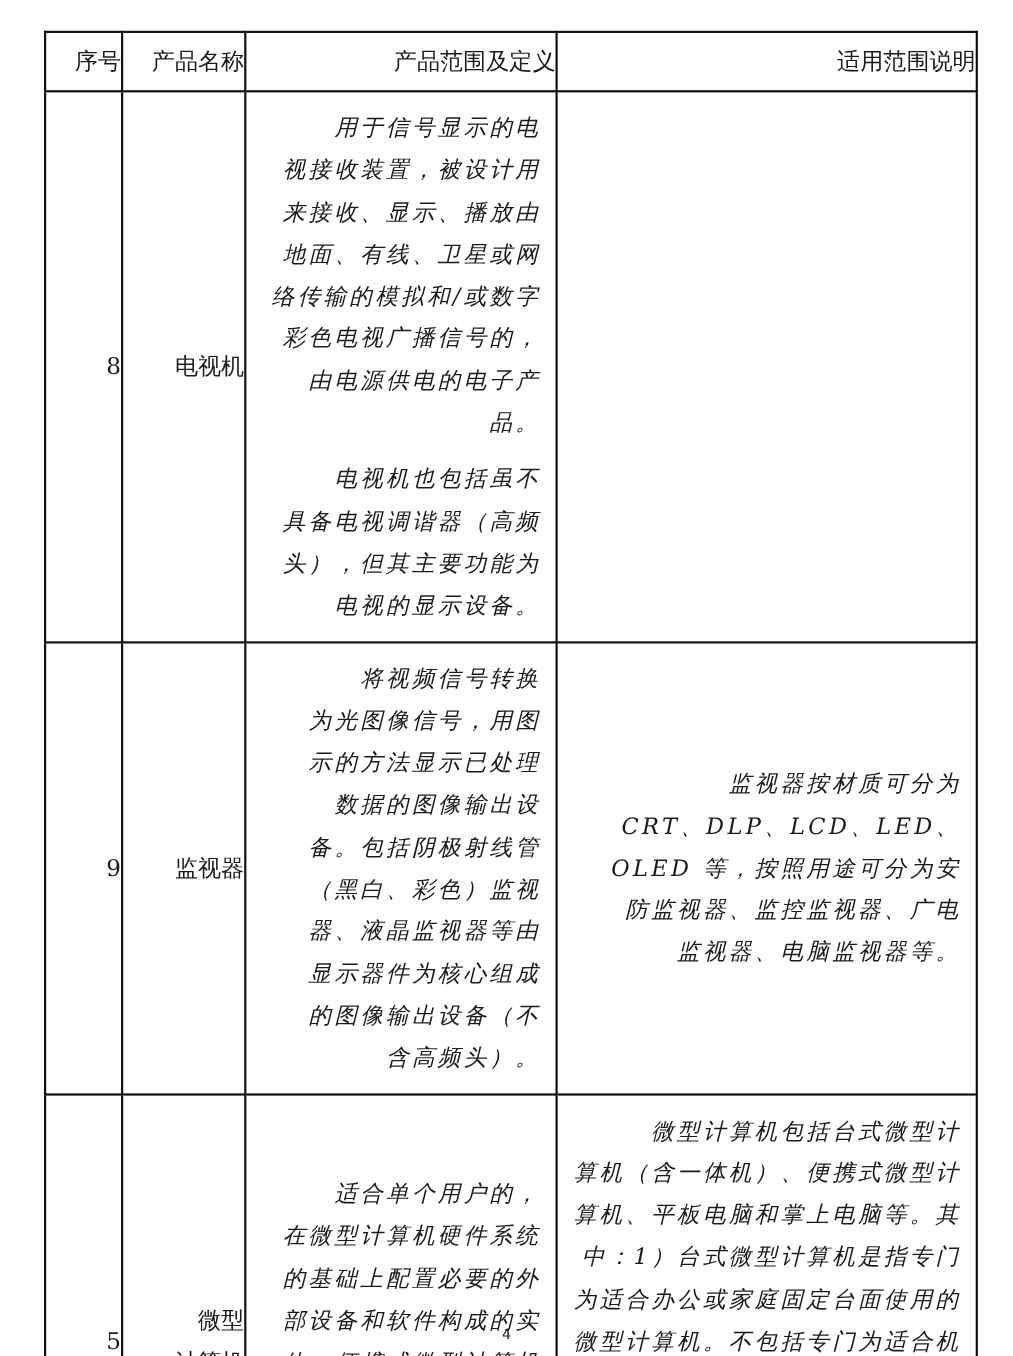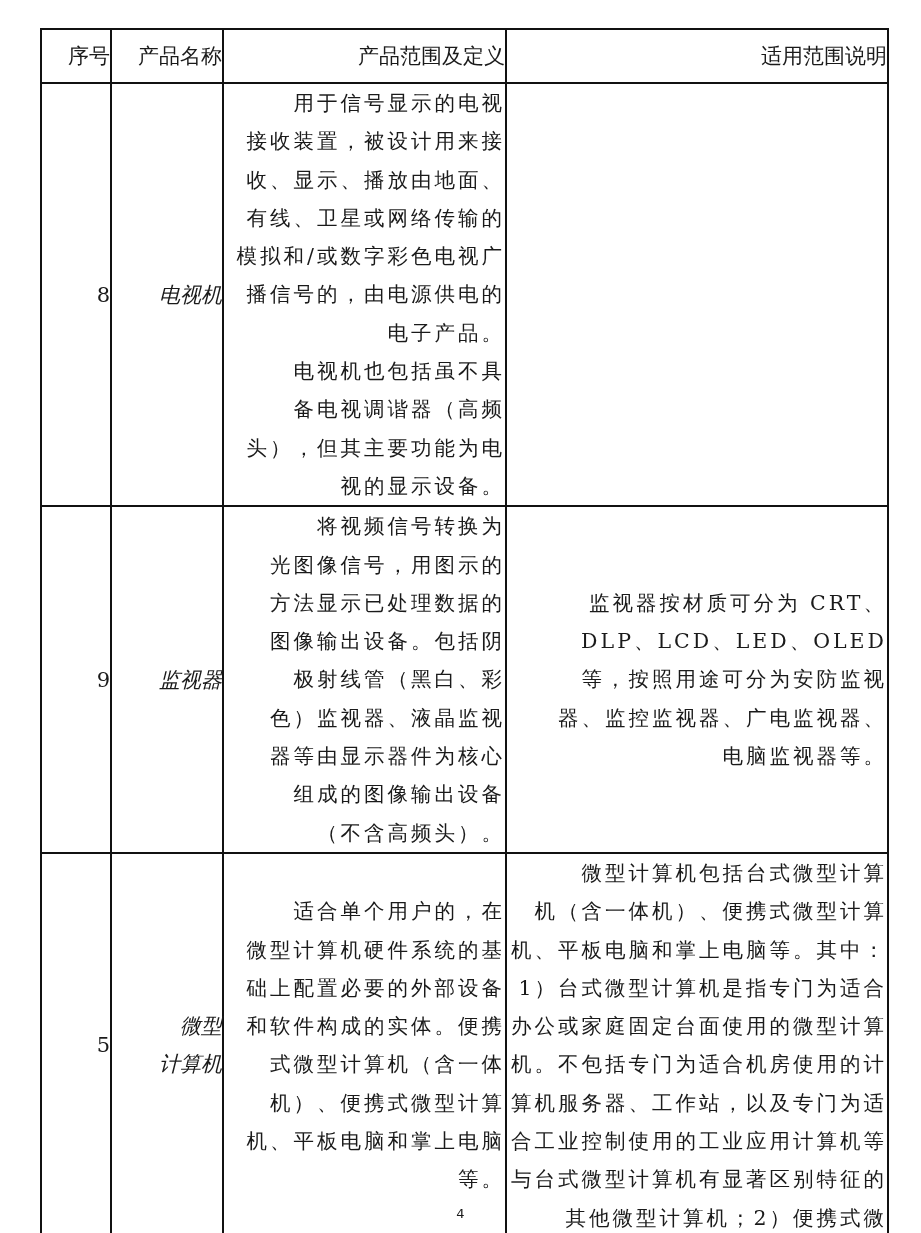--- a/index.html
+++ b/index.html
@@ -4,24 +4,24 @@
 <style>
   html, body { margin:0; padding:0; background:#ffffff; }
   body { width:921px; height:1233px; position:relative; overflow:hidden;
          font-family: "DejaVu Serif", "Liberation Serif", serif; color:#1a1a1a; }
   table.doc { position:absolute; left:40px; top:28px; border-collapse:collapse;
               table-layout:fixed; width:847px; }
   table.doc td, table.doc th { border:2px solid #111; padding:0; vertical-align:middle;text-align:right; }
   th { font-family: "DejaVu Sans", "Liberation Sans", sans-serif; font-weight:normal;
        font-size:21px; height:52px; text-align:center; letter-spacing:0px; }
   td.c-no { text-align:center; font-size:21px; }
-  td.c-name { text-align:center; font-size:21px; line-height:38px;font-style:italic; }
+  td.c-name { text-align:center; font-size:21px; line-height:38px; }
   td.c-def, td.c-scope { font-size:20.5px; line-height:38.3px; letter-spacing:3px;
         padding:0 6px 0 8px; text-align:justify; }
-  td.c-def p, td.c-scope p { margin:0; text-indent:2.6em; }
+  td.c-def p, td.c-scope p { margin:13px; text-indent:2.6em;font-style:italic; }
   tr.r8 td { height:413px; }
   tr.r9 td { height:303px;padding-left:28px; }
   tr.r10 td { height:377px;border-radius:15px; }
   tr.r10 td.c-scope { vertical-align:top; padding-top:0; }
   .pageno { position:absolute; top:1206px; left:0; width:921px; text-align:center;
             font-family:"DejaVu Sans", "Liberation Sans", sans-serif; font-size:13px; }
 </style>
 </head>
 <body>
 

